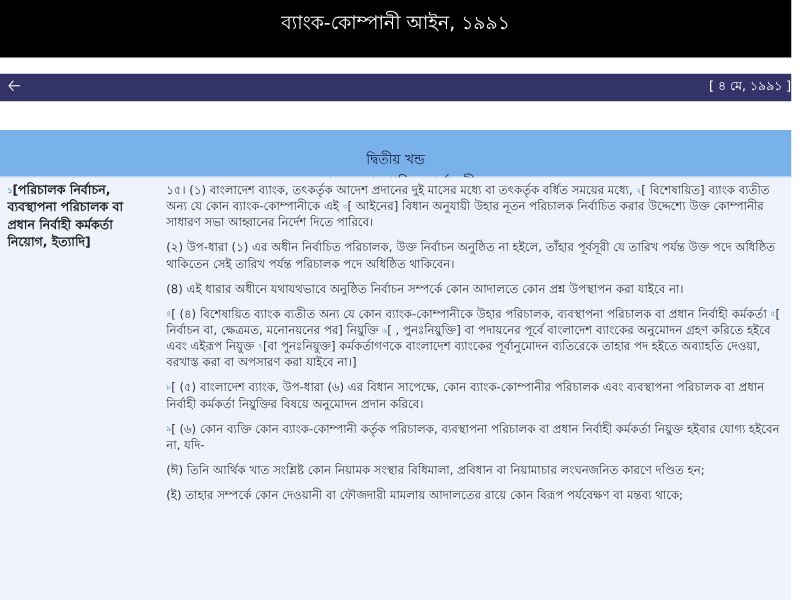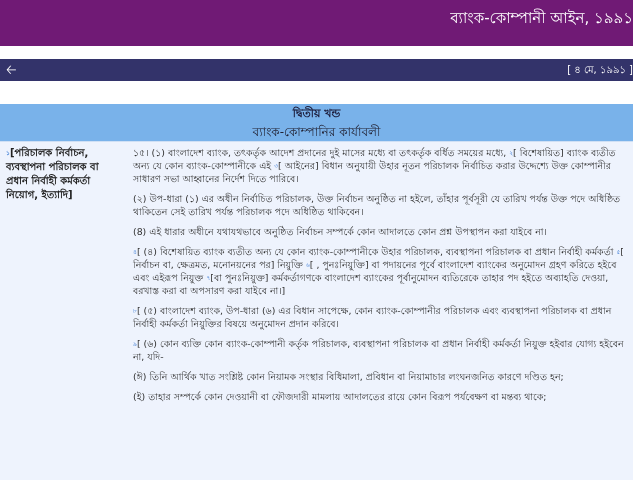--- a/index.html
+++ b/index.html
@@ -1,24 +1,24 @@
 <!DOCTYPE html>
 <html><head>
 <meta charset="utf-8">
 <style>
   html, body { margin:0; padding:0; background:#ffffff; width:640px; height:480px; overflow:hidden; }
   body { font-family: "DejaVu Sans", sans-serif; color:#333; }
-  .header { position:absolute; left:0; top:0; width:633px; height:46px; background:#701a75; color:#fff; text-align:right; }
+  .header { position:absolute; left:0; top:0; width:633px; height:46px; background:#000000; color:#fff; text-align:center; }
   .header .title { font-size:15px; padding-top:8px; line-height:20px; }
   .header .subtitle { font-size:11px; line-height:16px; margin-top:2px; }
   .navbar { position:absolute; left:0; top:59px; width:633px; height:22px; background:#33336a; color:#fff; }
   .navbar .back { position:absolute; left:6px; top:2px; font-size:13px; cursor:pointer; line-height:18px; }
   .navbar .date { position:absolute; right:0; top:3px; font-size:10px; line-height:16px; }
   .section-head { position:absolute; left:0; top:104px; width:633px; height:37px; background:#79b2ea; text-align:center; color:#1b1b3a; border-bottom:1px solid #cfe0f5; }
-  .section-head .part { font-size:11px; font-weight:bold; line-height:14px; padding-top:3px; }
+  .section-head .part { font-size:11px; font-weight:normal; line-height:14px; padding-top:17px; }
   .section-head .chapter { font-size:12px; line-height:14px; margin-top:4px; color:#223; }
   .body-row { position:absolute; left:0; top:142px; width:633px; height:338px; background:#eef3fd; }
   .side-note { position:absolute; left:6px; top:4px; width:115px; font-size:10px; line-height:14px; font-weight:bold; color:#222; }
   .content { position:absolute; left:133px; top:4px; width:495px; font-size:9.4px; line-height:13px; color:#333; }
   .content p { margin:0 0 7px 0; }
   sup.fn { color:#3b7bd4; font-size:6px; vertical-align:top; cursor:pointer; }
 </style>
 </head>
 <body>
 

